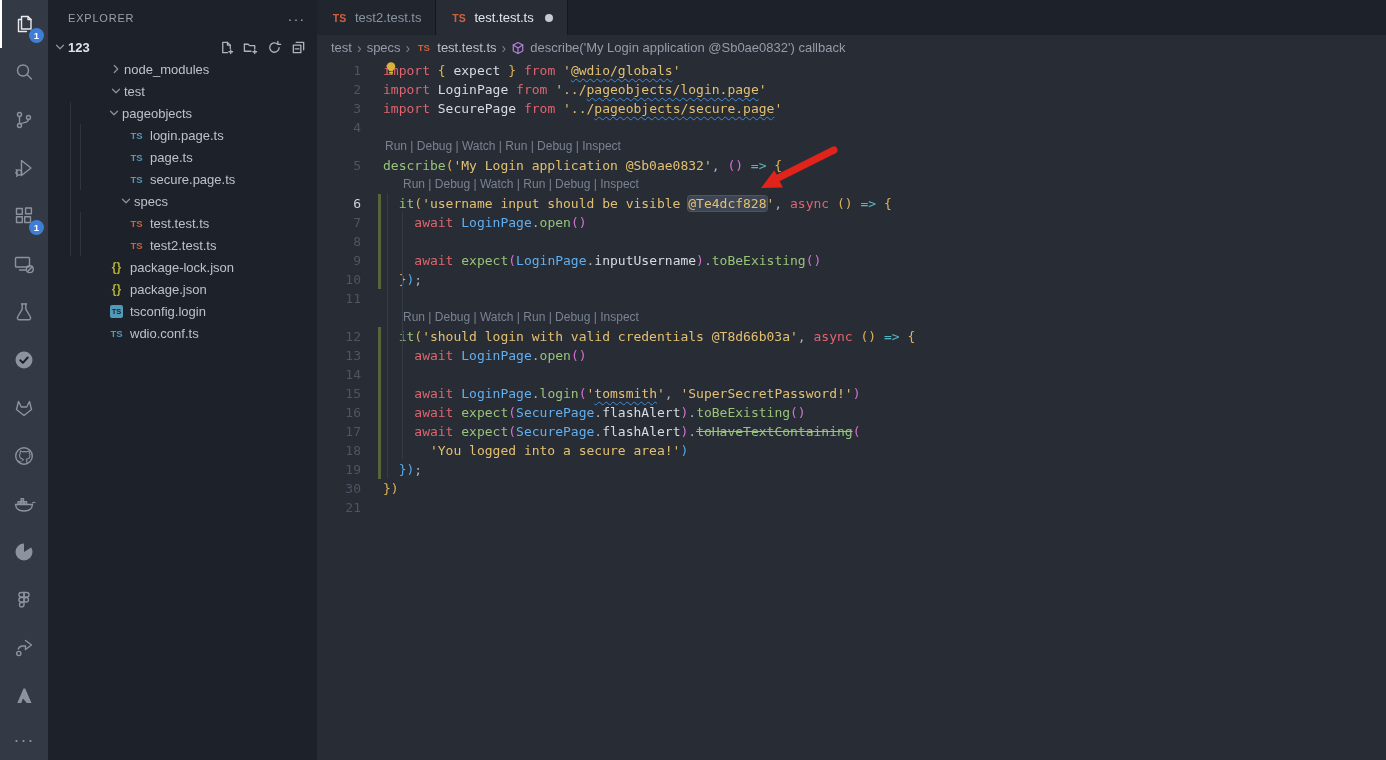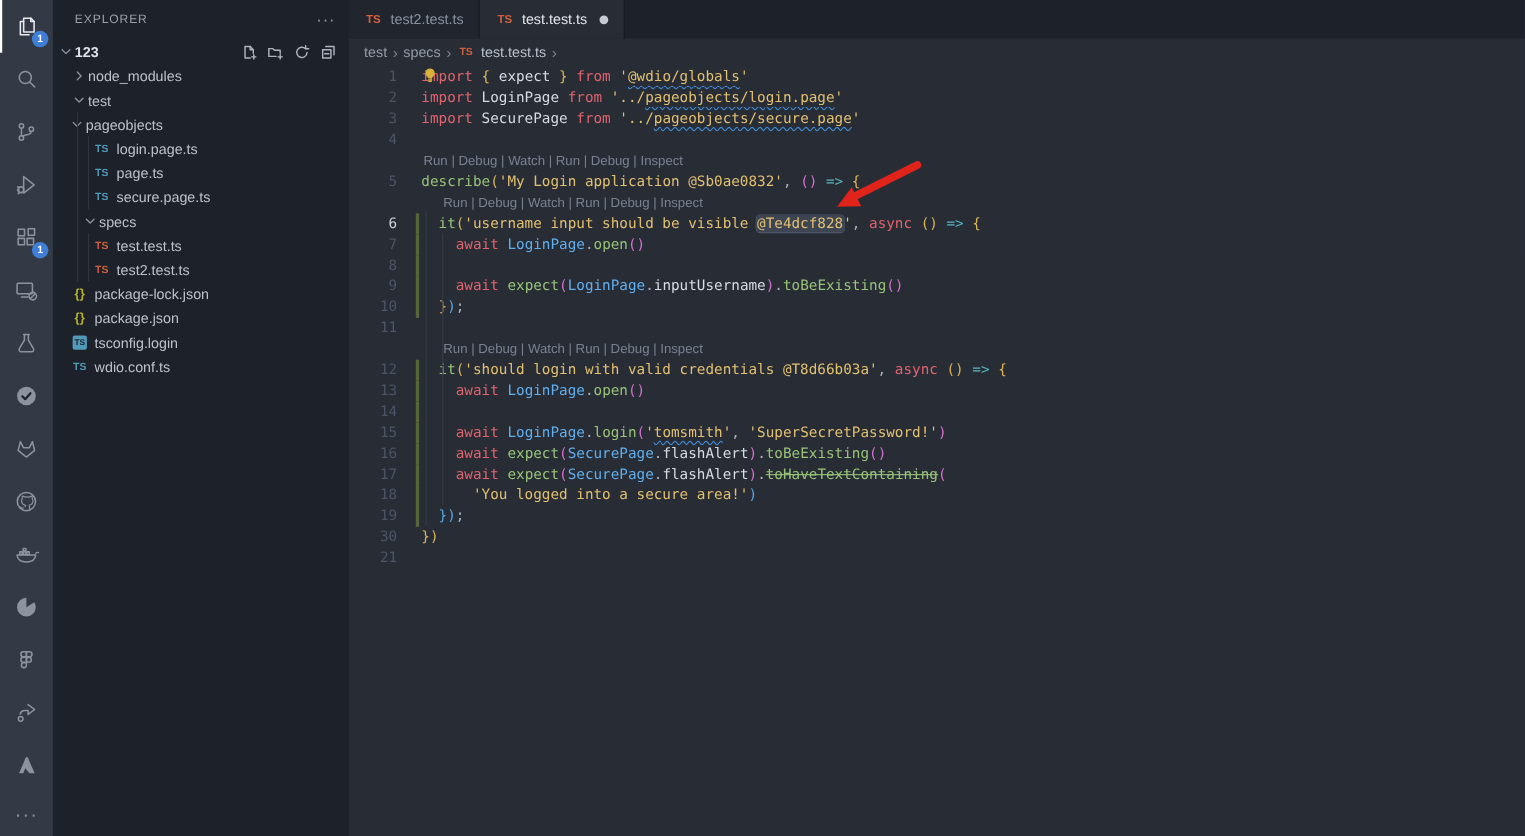--- a/index.html
+++ b/index.html
@@ -30,21 +30,21 @@
   .sb-section .chev, .t-row .chev { width:16px; height:16px; display:inline-flex;
     align-items:center; justify-content:center; color:#8b93a0; flex:0 0 16px; }
   .chev svg { width:14px; height:14px; }
   .chev.open svg { transform:rotate(90deg); }
   .sb-actions { margin-left:auto; display:flex; gap:6px; padding-right:10px; }
   .sb-actions .act { width:18px; height:18px; color:#aeb4bf; cursor:pointer;
     display:flex; align-items:center; justify-content:center; }
   .sb-actions .act svg { width:15px; height:15px; }
   #tree { position:relative; }
   .t-row { height:22px; display:flex; align-items:center; font-size:13px; color:#bcc2cc;
-    cursor:pointer; white-space:nowrap; }
+    cursor:pointer; white-space:nowrap;margin-left:44px; }
   .t-ic { width:17px; flex:0 0 17px; display:inline-flex; justify-content:center;
     align-items:center; margin-right:5px; font-family:"Liberation Sans",sans-serif; }
   .ts-txt { font-size:9.5px; font-weight:bold; letter-spacing:0; }
   .json-txt { font-size:12px; font-weight:bold; color:var(--json-yellow,#b0b035); }
   .tsconfig-box { width:13px; height:13px; border-radius:2px; background:var(--ts-blue,#519aba);
     color:#1d2129; font-size:7.5px; font-weight:bold; display:flex; align-items:center; justify-content:center; }
   .tree-guide { position:absolute; width:1px; background:#2f3540; }
 
   
   .main { position:absolute; left:317px; top:0; right:0; bottom:0; background:#282c35; }
@@ -385,20 +385,28 @@
       <span class="sep">›</span>
       <span class="bc-item">specs</span>
       <span class="sep">›</span>
       <span class="bc-item">
      <span class="t-ic" style="margin:0">
           <span class="ts-txt" style="color:var(--ts-orange)">TS</span>
         </span>
      <span style="color:#b9c0cb">test.test.ts</span>
       </span>
       <span class="sep">›</span>
+      <span class="bc-item">
+     <span class="cube">
+          <svg viewBox="0 0 16 16" fill="none" stroke="currentColor" stroke-width="1.4" stroke-linecap="round" stroke-linejoin="round">
+            <path d="M8 1.8l5.4 2.7v7L8 14.2l-5.4-2.7v-7z"></path>
+            <path d="M8 8L2.6 4.5M8 8l5.4-3.5M8 8v6.2"></path>
+          </svg>
+        </span>
+     describe('My Login application @Sb0ae0832') callback</span>
     </div>
   <div class="code" id="code">
       <div class="row">
         <span class="num">1</span>
       <span class="mrg"></span>
       <span class="ct"><span class="tok kw">import</span><span class="tok fg"> </span><span class="tok p1">{</span><span class="tok fg"> </span><span class="tok prop">expect</span><span class="tok fg"> </span><span class="tok p1">}</span><span class="tok fg"> </span><span class="tok kw">from</span><span class="tok fg"> </span><span class="tok str">'</span><span class="tok str sq">@wdio/globals</span><span class="tok str">'</span></span>
       </div>
       <div class="row">
         <span class="num">2</span>
       <span class="mrg"></span>

